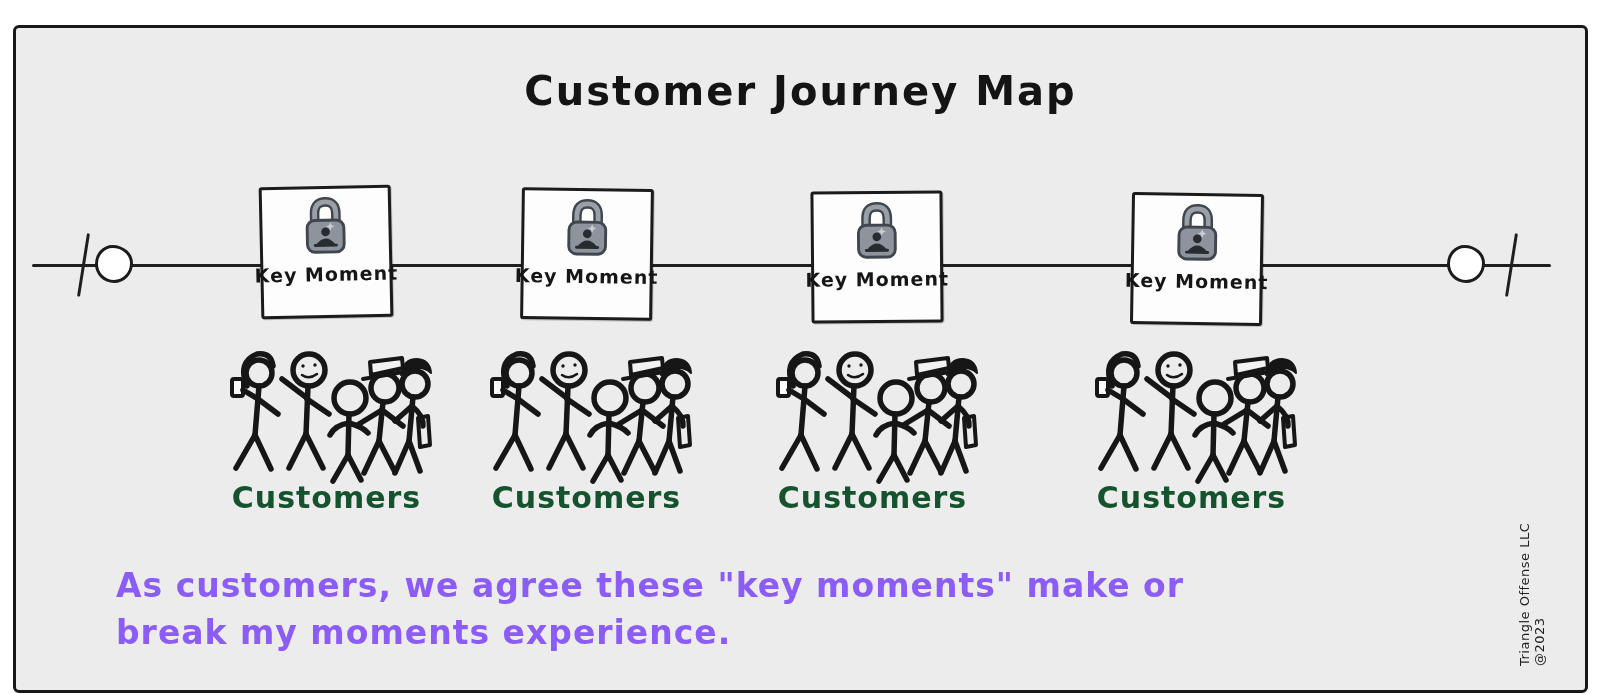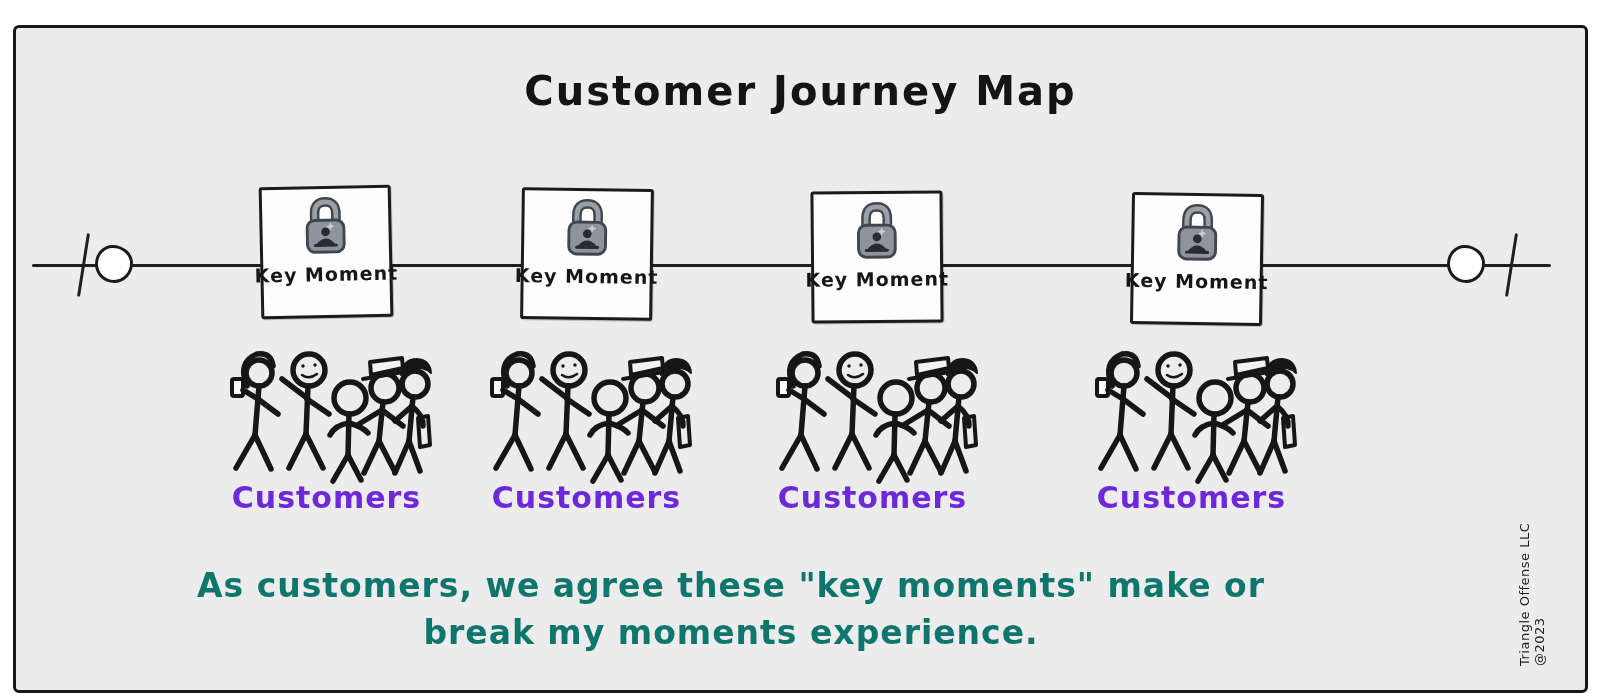--- a/index.html
+++ b/index.html
@@ -52,30 +52,30 @@
     margin-top: 8px; font-size: 19px; font-weight: bold;
     letter-spacing: 1px; color: #161616; white-space: nowrap;
   }
   .customers-group { position: absolute; top: 314px; width: 215px; height: 145px; }
   .group-1 { left: 203px; }
   .group-2 { left: 463px; }
   .group-3 { left: 749px; }
   .group-4 { left: 1068px; }
   .customers-label {
     position: absolute; top: 452px; width: 215px; text-align: center;
-    font-size: 30px; font-weight: bold; letter-spacing: 1px; color: #6d28d9;
+    font-size: 30px; font-weight: bold; letter-spacing: 1px; color: #14532d;
   }
   .label-1 { left: 203px; }
   .label-2 { left: 463px; }
   .label-3 { left: 749px; }
   .label-4 { left: 1068px; }
   .caption {
     position: absolute; left: 100px; top: 534px; width: 1230px;
-    text-align: center; font-size: 33px; font-weight: bold;
-    line-height: 47px; color: #0f766e; letter-spacing: 1px;
+    font-size: 33px; font-weight: bold;
+    line-height: 47px; color: #8b5cf6; letter-spacing: 1px;
   }
   .attribution {
     position: absolute; right: 38px; bottom: 24px; height: 180px;
     writing-mode: vertical-rl; transform: rotate(180deg);
     font-size: 13px; color: #1e1e1e; letter-spacing: 0.5px;
   }
   .defs-holder { position: absolute; width: 0; height: 0; overflow: hidden; }
 </style>
 </head>
 <body>

